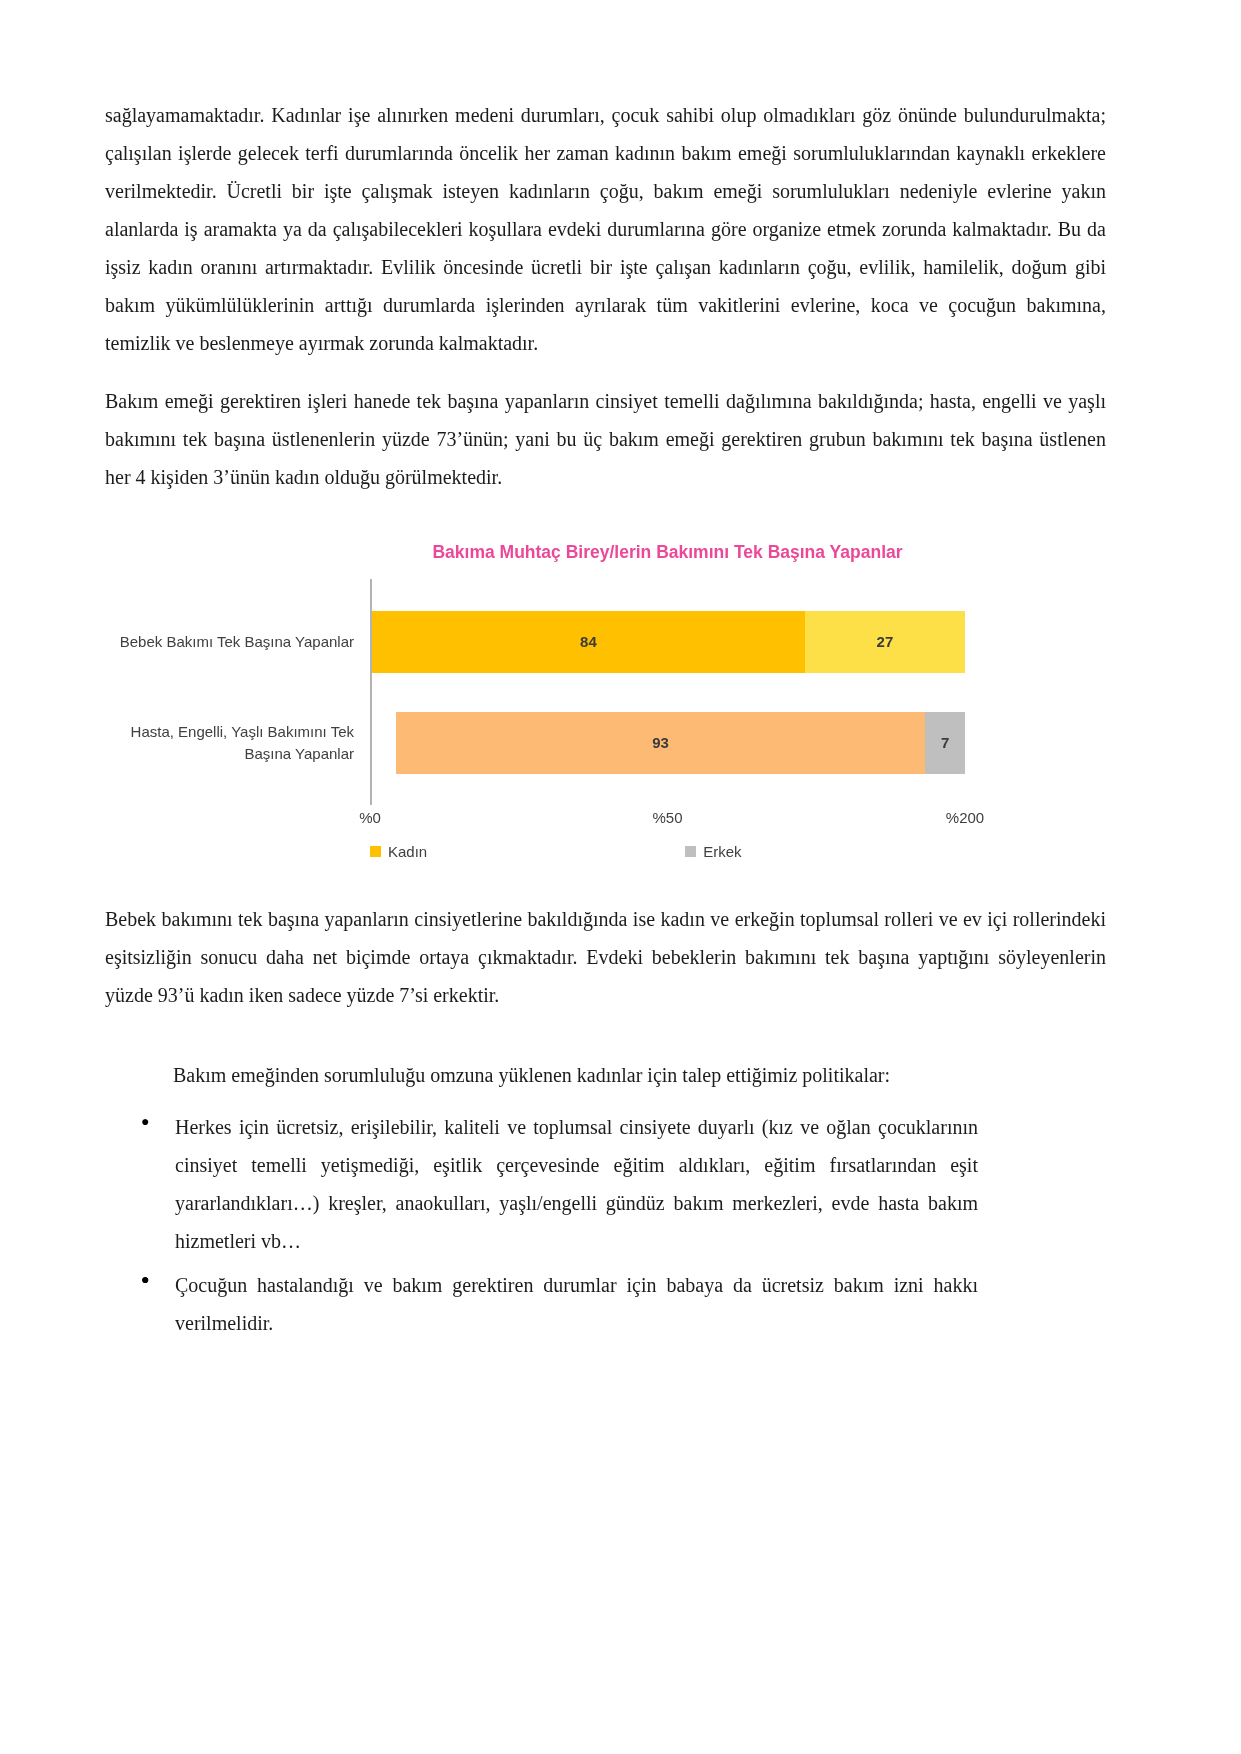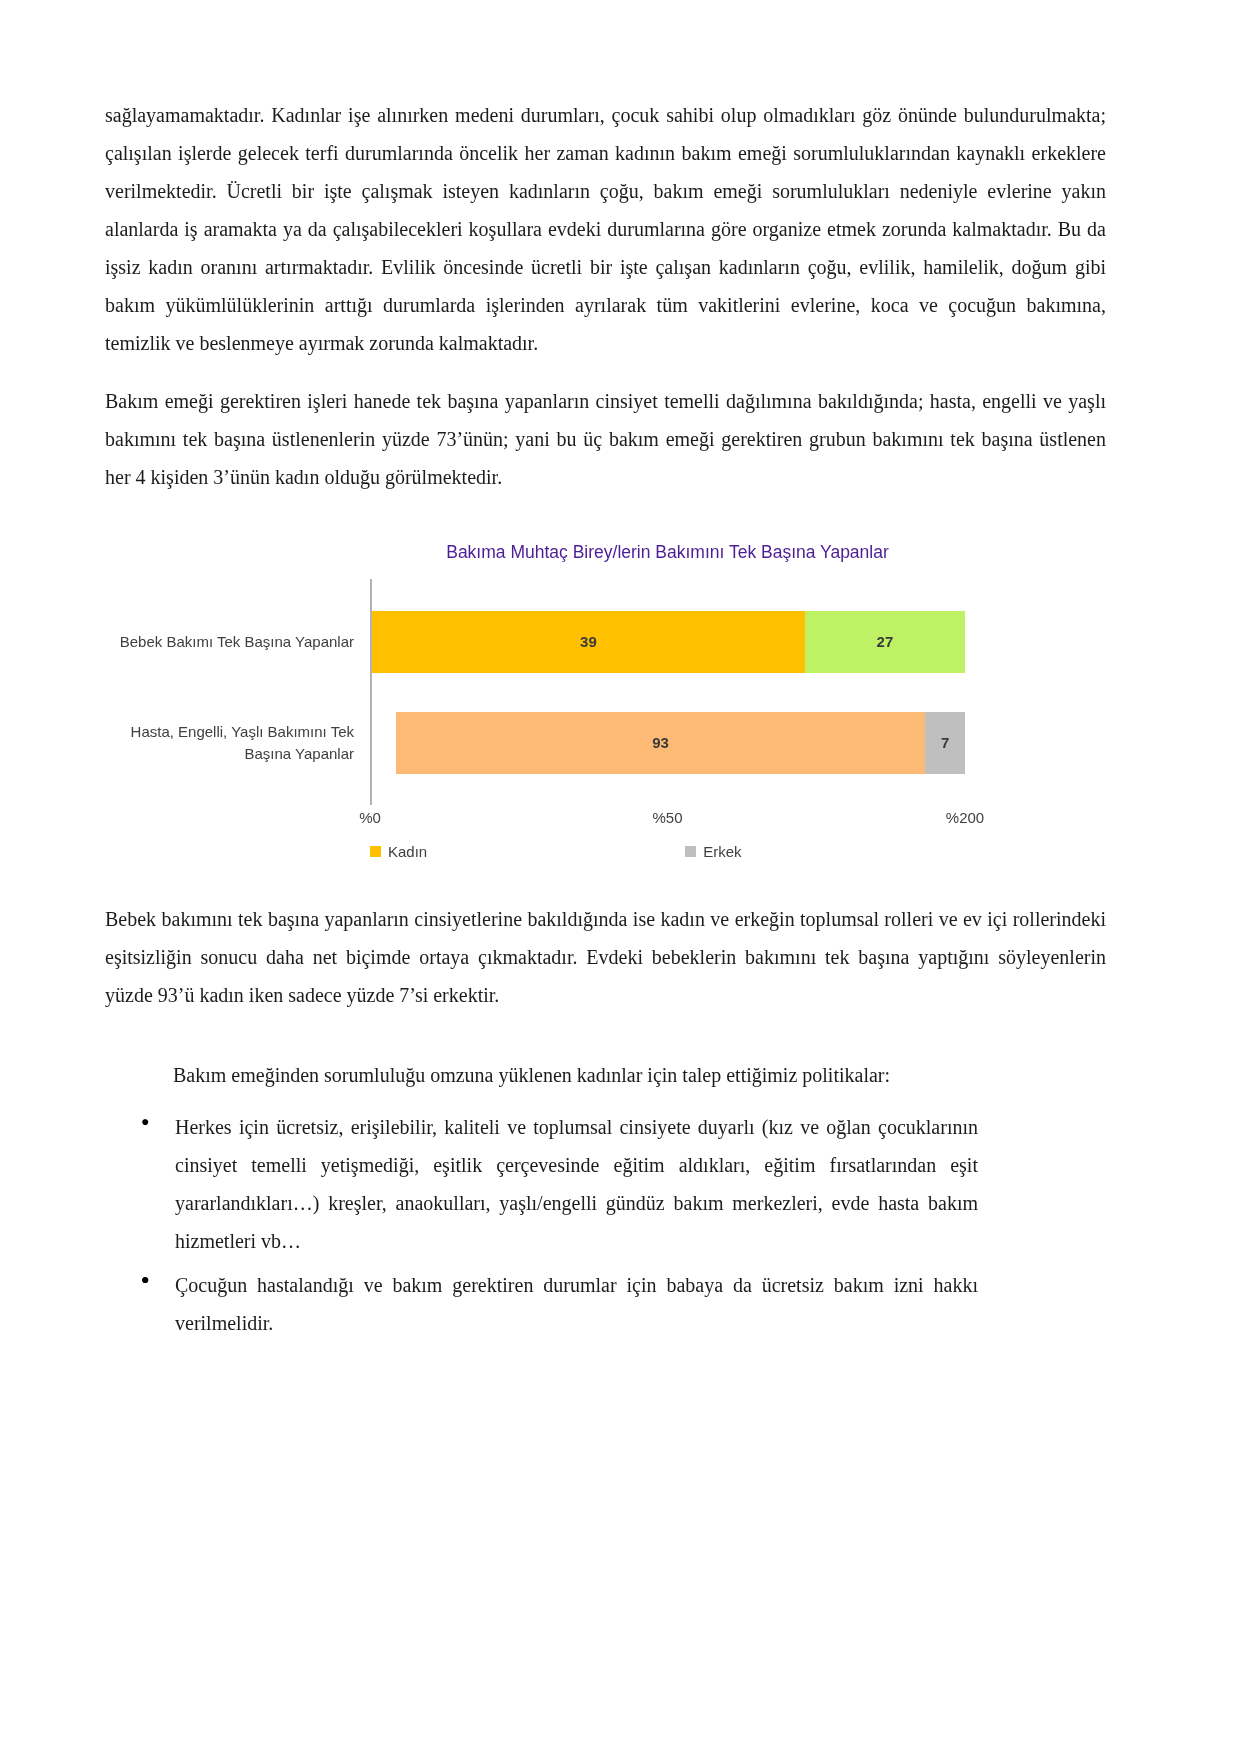--- a/index.html
+++ b/index.html
@@ -28,22 +28,22 @@
     width: 850px;
     margin: 46px 0 40px 10px;
     font-family: "Liberation Sans", sans-serif;
     color: #404040;
   }
   .chart-title {
     margin-left: 255px;
     width: 595px;
     text-align: center;
     font-size: 17.5px;
-    font-weight: normal;
-    color: #4c1d95;
+    font-weight: bold;
+    color: #ec4899;
     margin-bottom: 16px;
   }
   .plot { display: flex; }
   .cat-col { width: 255px; box-sizing: border-box; padding: 12px 0; }
   .cat-label {
     height: 101px;
     display: flex;
     align-items: center;
     justify-content: flex-end;
     text-align: right;
@@ -145,23 +145,23 @@
 
     <div class="plot">
       <div class="cat-col">
         <div class="cat-label">Bebek Bakımı Tek Başına Yapanlar</div>
         <div class="cat-label">Hasta, Engelli, Yaşlı Bakımını Tek Başına Yapanlar</div>
       </div>
       <div class="track-col">
         <div class="bar-row">
           <div class="bar">
             <div class="seg" style="width: 73%; background: rgb(255, 192, 0);">
-                <span class="seg-label">39</span>
-              </div>
-            <div class="seg" style="width: 27%; background: #bef264;">
+                <span class="seg-label">84</span>
+              </div>
+            <div class="seg" style="width: 27%; background: #fde047;">
                 <span class="seg-label">27</span>
               </div>
           </div>
         </div>
         <div class="bar-row">
           <div class="bar">
             <div class="seg" style="width: 93%; background: #fdba74; margin-left: 24px;">
                 <span class="seg-label">93</span>
               </div>
             <div class="seg" style="width: 7%; background: rgb(191, 191, 191);">

